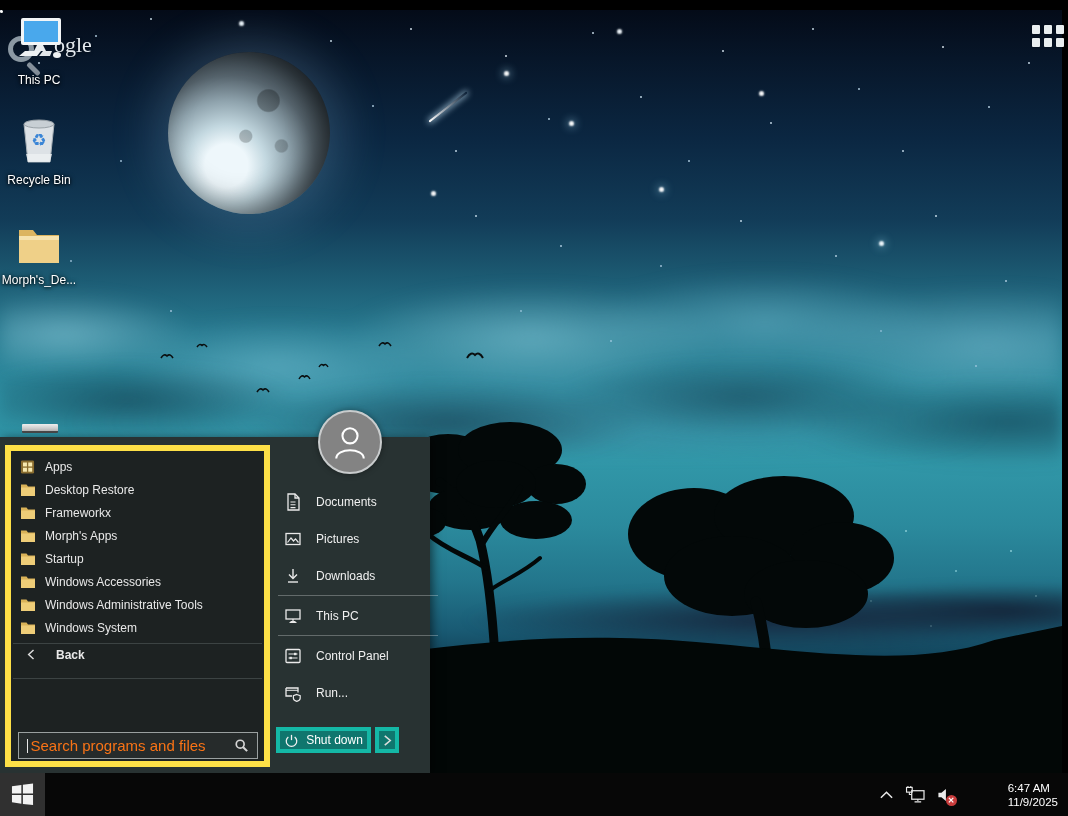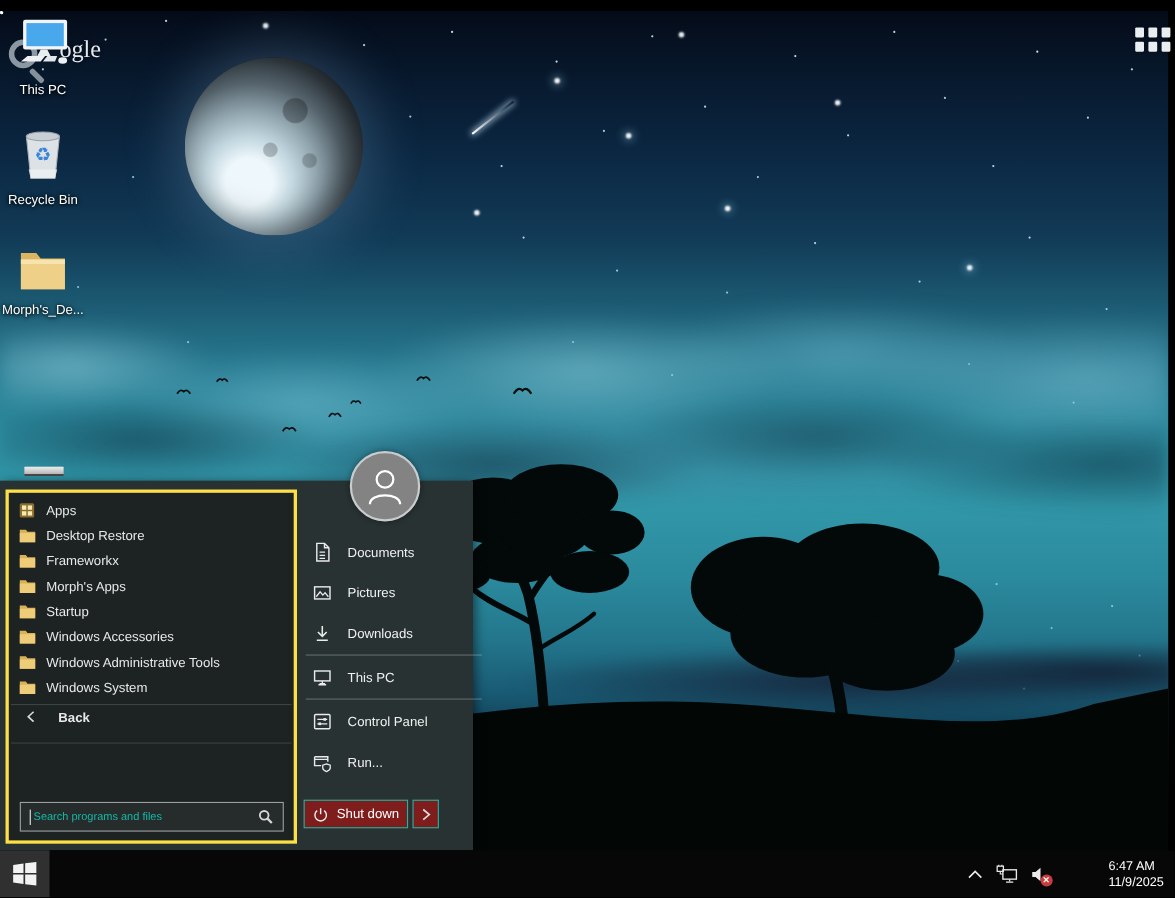--- a/index.html
+++ b/index.html
@@ -84,42 +84,42 @@
 
   
   .launcher{position:absolute;left:1032px;top:25px;display:grid;
       grid-template-columns:repeat(3,8px);grid-auto-rows:9px;gap:4px;cursor:pointer;}
   .launcher span{background:#e9eef0;border-radius:1px;box-shadow:0 0 2px rgba(0,0,0,.5);}
 
   
   .start-menu{position:absolute;left:0;top:437px;width:430px;height:336px;background:#283232;
       box-shadow:2px 2px 10px rgba(0,0,0,.6);}
   .menu-left{position:absolute;left:5px;top:8px;width:265px;height:322px;background:#1d2222;
-      border:3px solid #fde047;}
+      border:6px solid #fde047;}
   .ml-list{padding-top:4px;}
   .ml-item{display:flex;align-items:center;height:23px;padding-left:9px;cursor:pointer;}
   .fi{width:17px;height:15px;margin-right:8px;flex:none;display:flex;align-items:center;}
   .ml-label{font-size:12px;color:#e8e8e8;white-space:nowrap;}
   .ml-sep{height:1px;background:#3c4343;margin:4px 2px;}
   .ml-back{display:flex;align-items:flex-start;height:26px;padding-left:14px;cursor:pointer;color:#e8e8e8;}
   .ml-back .bk-label{font-size:12px;font-weight:700;margin-left:18px;}
   .search-row{position:absolute;left:0;right:0;top:281px;display:flex;justify-content:center;}
   .search-box{display:flex;align-items:center;width:240px;height:27px;background:#262b2b;
       border:1px solid #9aa0a0;padding:0 8px;cursor:text;}
   .caret{width:1px;height:14px;background:#e8e8e8;margin-right:3px;}
-  .ph{flex:1;font-size:10px;color:#14b8a6;}
+  .ph{flex:1;font-size:15px;color:#f97316;}
 
   .menu-right{position:absolute;left:270px;top:0;width:174px;height:100%;padding-top:46px;}
   .mr-item{display:flex;align-items:center;height:37px;padding-left:12px;cursor:pointer;color:#f0f0f0;}
   .mr-icon{width:22px;height:20px;margin-right:12px;flex:none;}
   .mr-label{font-size:12px;}
   .mr-sep{height:1px;background:rgba(255,255,255,.28);margin:1px 6px 1px 8px;}
   .shutdown-row{position:absolute;left:6px;top:290px;display:flex;gap:4px;}
   .btn{display:flex;align-items:center;justify-content:center;height:26px;
-      border:1px solid #14b8a6;background:#7f1d1d;color:#fff;cursor:pointer;}
+      border:4px solid #14b8a6;background:#0f766e;color:#fff;cursor:pointer;}
   .shutdown-btn{width:95px;gap:7px;font-size:12px;}
   .arrow-btn{width:24px;}
   .avatar{position:absolute;left:318px;top:-27px;width:64px;height:64px;border-radius:50%;
       background:#838383;border:2px solid #c9cccd;display:flex;align-items:center;
       justify-content:center;cursor:pointer;box-shadow:0 0 6px rgba(0,0,0,.4);}
 
   
   .taskbar{position:absolute;left:0;right:0;bottom:0;height:43px;background:#070707;}
   .start-btn{position:absolute;left:0;top:0;width:45px;height:43px;background:#303030;
       display:flex;align-items:center;justify-content:center;cursor:pointer;}

